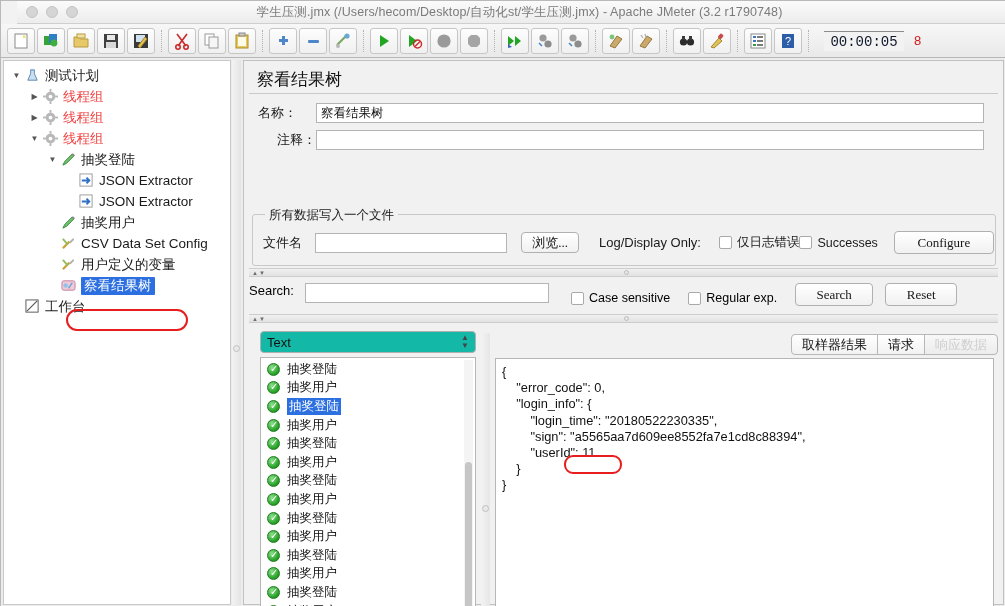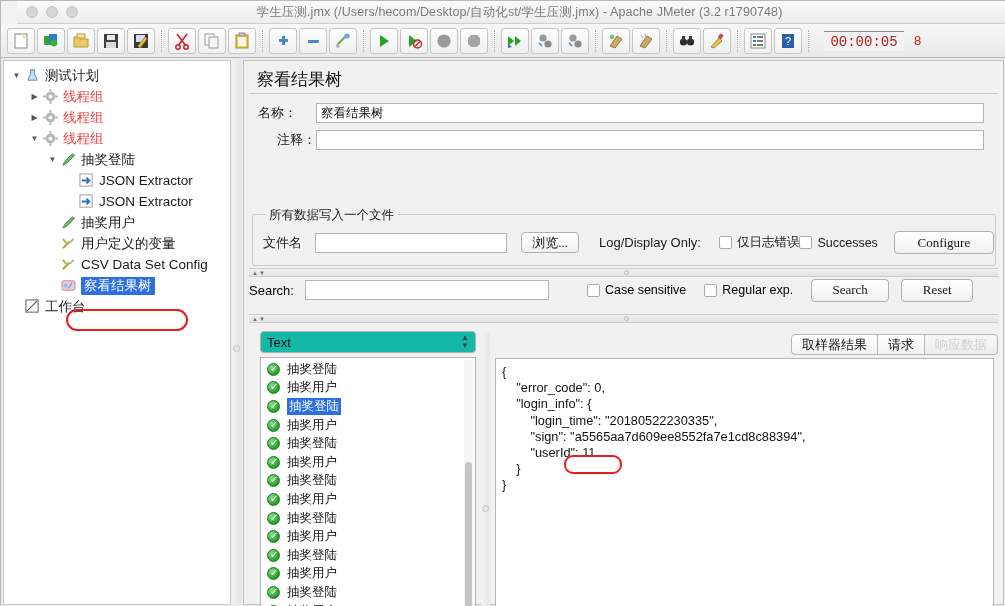--- a/index.html
+++ b/index.html
@@ -46,21 +46,21 @@
     border: 1px solid #c6c6c6; border-radius: 3px;
     display: flex; align-items: center; justify-content: center;
     font-size: 14px; line-height: 1; overflow: hidden;
   }
   .sep { width: 1px; height: 22px; margin: 0 5px;
          border-left: 1px dotted #b0b0b0; }
   #timer {
     margin-left: 10px; width: 80px; height: 20px;
     border-top: 1px solid #8c8c8c;
     font-family: "Liberation Mono","DejaVu Sans Mono", monospace;
-    font-size: 14px; color: #b91c1c; text-align: center; line-height: 20px;
+    font-size: 14px; color: #0f172a; text-align: center; line-height: 20px;
     background: #f2f2f2;
   }
   #errcount { margin-left: 10px; font-size: 13px; color: #d01a1a; }
 
   
   #main { position: absolute; left: 0; top: 57px; width: 1005px; height: 549px;
           background: #ececec; }
   #treepanel {
     position: absolute; left: 2px; top: 2px; width: 228px; height: 545px;
     background: #ffffff; border: 1px solid #c9c9c9;
@@ -134,22 +134,22 @@
     background: linear-gradient(to bottom,#f0f0f0,#e2e2e2);
     border-top: 1px solid #cdcdcd; border-bottom: 1px solid #cdcdcd;
     display: flex; align-items: center;
   }
   .minidiv .arrs { font-size: 6px; color: #6d6d6d; margin-left: 3px; letter-spacing: 1px;}
   .minidiv .dot { position: absolute; left: 50%; width: 5px; height: 5px;
                   border-radius: 50%; background: #e6e6e6; border: 1px solid #bdbdbd; }
 
   
   #searchrow {
-    position: absolute; left: 5px; top: 214px; width: 749px; height: 30px;
-    display: flex; align-items: center; font-size: 13px;
+    position: absolute; left: 5px; top: 222px; width: 749px; height: 30px;
+    display: flex; font-size: 13px;
   }
 
   
   #res-left {
     position: absolute; left: 16px; top: 270px; width: 224px; height: 334px;
   }
   #typeselect {
     width: 216px; height: 22px; background: #14b8a6;
     border: 1px solid #b0b0b0; border-radius: 4px;
     display: flex; align-items: center; padding: 0 6px;
@@ -501,32 +501,32 @@
           </div>
           <div class="trow" style="padding-left: 42px;">
             <span class="tarrow none">·</span>
             <span class="ticon">
               <svg width="15" height="15" viewBox="0 0 16 16">
                 <path d="M2 13 L9 6" stroke="#c9a43a" stroke-width="2.4"></path>
                 <path d="M13 2 L9 6 L10 8 L14 4Z" fill="#b0b0b0"></path>
                 <path d="M2 3 L7 9" stroke="#8fbf5f" stroke-width="2"></path>
               </svg>
             </span>
-            <span>用户定义的变量</span>
+            <span>CSV Data Set Config</span>
           </div>
           <div class="trow" style="padding-left: 42px;">
             <span class="tarrow none">·</span>
             <span class="ticon">
               <svg width="15" height="15" viewBox="0 0 16 16">
                 <path d="M2 13 L9 6" stroke="#c9a43a" stroke-width="2.4"></path>
                 <path d="M13 2 L9 6 L10 8 L14 4Z" fill="#b0b0b0"></path>
                 <path d="M2 3 L7 9" stroke="#8fbf5f" stroke-width="2"></path>
               </svg>
             </span>
-            <span>CSV Data Set Config</span>
+            <span>用户定义的变量</span>
           </div>
           <div class="trow" style="padding-left: 42px;">
             <span class="tarrow none">·</span>
             <span class="ticon">
               <svg width="15" height="15" viewBox="0 0 16 16">
                 <rect x="1" y="3" width="14" height="10" rx="2" fill="#f3c9d8" stroke="#c07f9a"></rect>
                 <circle cx="5" cy="8" r="2.4" fill="#8fc4e8"></circle>
                 <path d="M8 11 L12 5" stroke="#6aa8d8" stroke-width="1.6"></path>
               </svg>
             </span>
@@ -585,21 +585,21 @@
       </div>
 
       <div class="minidiv" style="left:5px; top:207px; width:749px;">
         <span class="arrs">▲▼</span>
         <span class="dot"></span>
       </div>
 
       <div id="searchrow">
         <span style="width:56px;">Search:</span>
         <span class="finput" style="width:244px;"></span>
-        <span class="chk" style="margin-left:38px;">
+        <span class="chk" style="margin-left:22px;">
           <span class="chkbox"></span>
           <span>Case sensitive</span>
         </span>
         <span class="chk" style="margin-left:18px;">
           <span class="chkbox"></span>
           <span>Regular exp.</span>
         </span>
         <span class="jbtn" style="margin-left:18px; width:78px; height:23px;">Search</span>
         <span class="jbtn" style="margin-left:12px; width:72px; height:23px;">Reset</span>
       </div>

